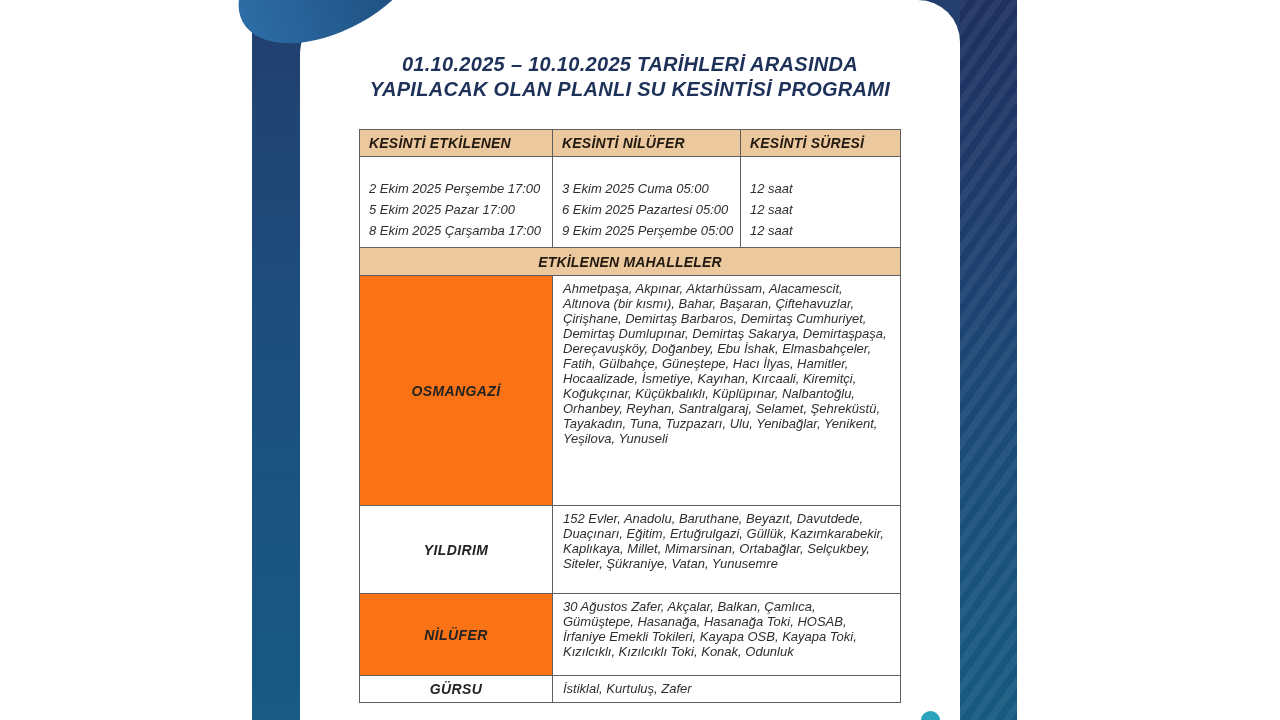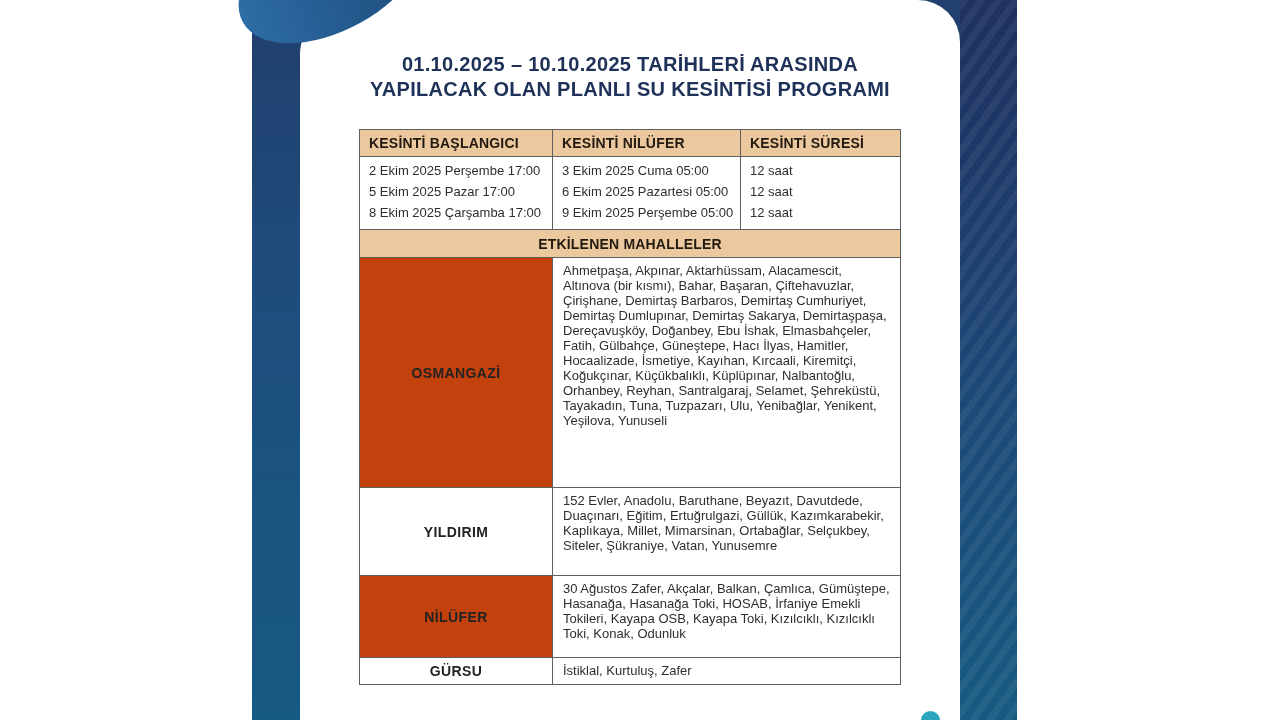--- a/index.html
+++ b/index.html
@@ -30,49 +30,49 @@
     border-radius:50%;transform:rotate(-29deg);
     background:linear-gradient(100deg,#2e6ea8 0%,#1d4c7c 85%);
   }
 
   
   .teal-dot{
     position:absolute;left:921px;top:711px;width:19px;height:19px;border-radius:50%;
     background:#2ba4bd;z-index:4;
   }
 
-  .content{position:relative;padding-top:52px;}
+  .content{position:relative;padding-top:52px;font-style:italic;}
   .title{
     text-align:center;color:#1e3158;font-weight:bold;font-size:20px;line-height:25px;
     letter-spacing:0.3px;
   }
 
   table.schedule{
     width:541px;margin:27px auto 0 auto;border-collapse:collapse;table-layout:fixed;
     font-size:13px;color:#2e2e2e;
   }
   table.schedule td,table.schedule th{border:1px solid #5f5f5f;}
 
   th.hdr{
     background:#ecc89e;color:#221a10;text-align:left;font-size:14px;font-weight:bold;
     padding:4px 9px;height:18px;letter-spacing:0.2px;
   }
-  td.dates{vertical-align:top;padding:3px 9px 6px 9px;}
+  td.dates{vertical-align:top;padding:21px 9px 6px 9px;}
   td.dates div{line-height:21px;white-space:nowrap;}
 
   td.banner{
     background:#ecc89e;color:#221a10;text-align:center;font-weight:bold;font-size:14px;
     padding:4px 0;height:19px;letter-spacing:0.2px;margin-left:35px;
   }
 
   td.district-label{
     text-align:center;vertical-align:middle;font-weight:bold;font-size:14px;color:#232323;
     letter-spacing:0.4px;background:#ffffff;
   }
-  td.district-label.cream{background:#c2410c;}
+  td.district-label.cream{background:#f97316;}
   td.district-list{
     vertical-align:top;padding:5px 10px 6px 10px;line-height:15px;background:#ffffff;
   }
   tr.row-osmangazi{height:230px;}
   tr.row-yildirim{height:88px;}
   tr.row-nilufer{height:82px;}
   tr.row-gursu{height:26px;}
 </style>
 </head>
 <body>
@@ -89,21 +89,21 @@
       </div>
 
       <table class="schedule">
         <colgroup>
             <col style="width:193px">
             <col style="width:188px">
             <col style="width:160px">
           </colgroup>
         <thead>
           <tr>
-            <th class="hdr">KESİNTİ BAŞLANGICI</th>
+            <th class="hdr">KESİNTİ ETKİLENEN</th>
             <th class="hdr">KESİNTİ NİLÜFER</th>
             <th class="hdr">KESİNTİ SÜRESİ</th>
           </tr>
         </thead>
         <tbody>
           <tr>
             <td class="dates">
               <div>2 Ekim 2025 Perşembe 17:00</div>
               <div>5 Ekim 2025 Pazar 17:00</div>
               <div>8 Ekim 2025 Çarşamba 17:00</div>

